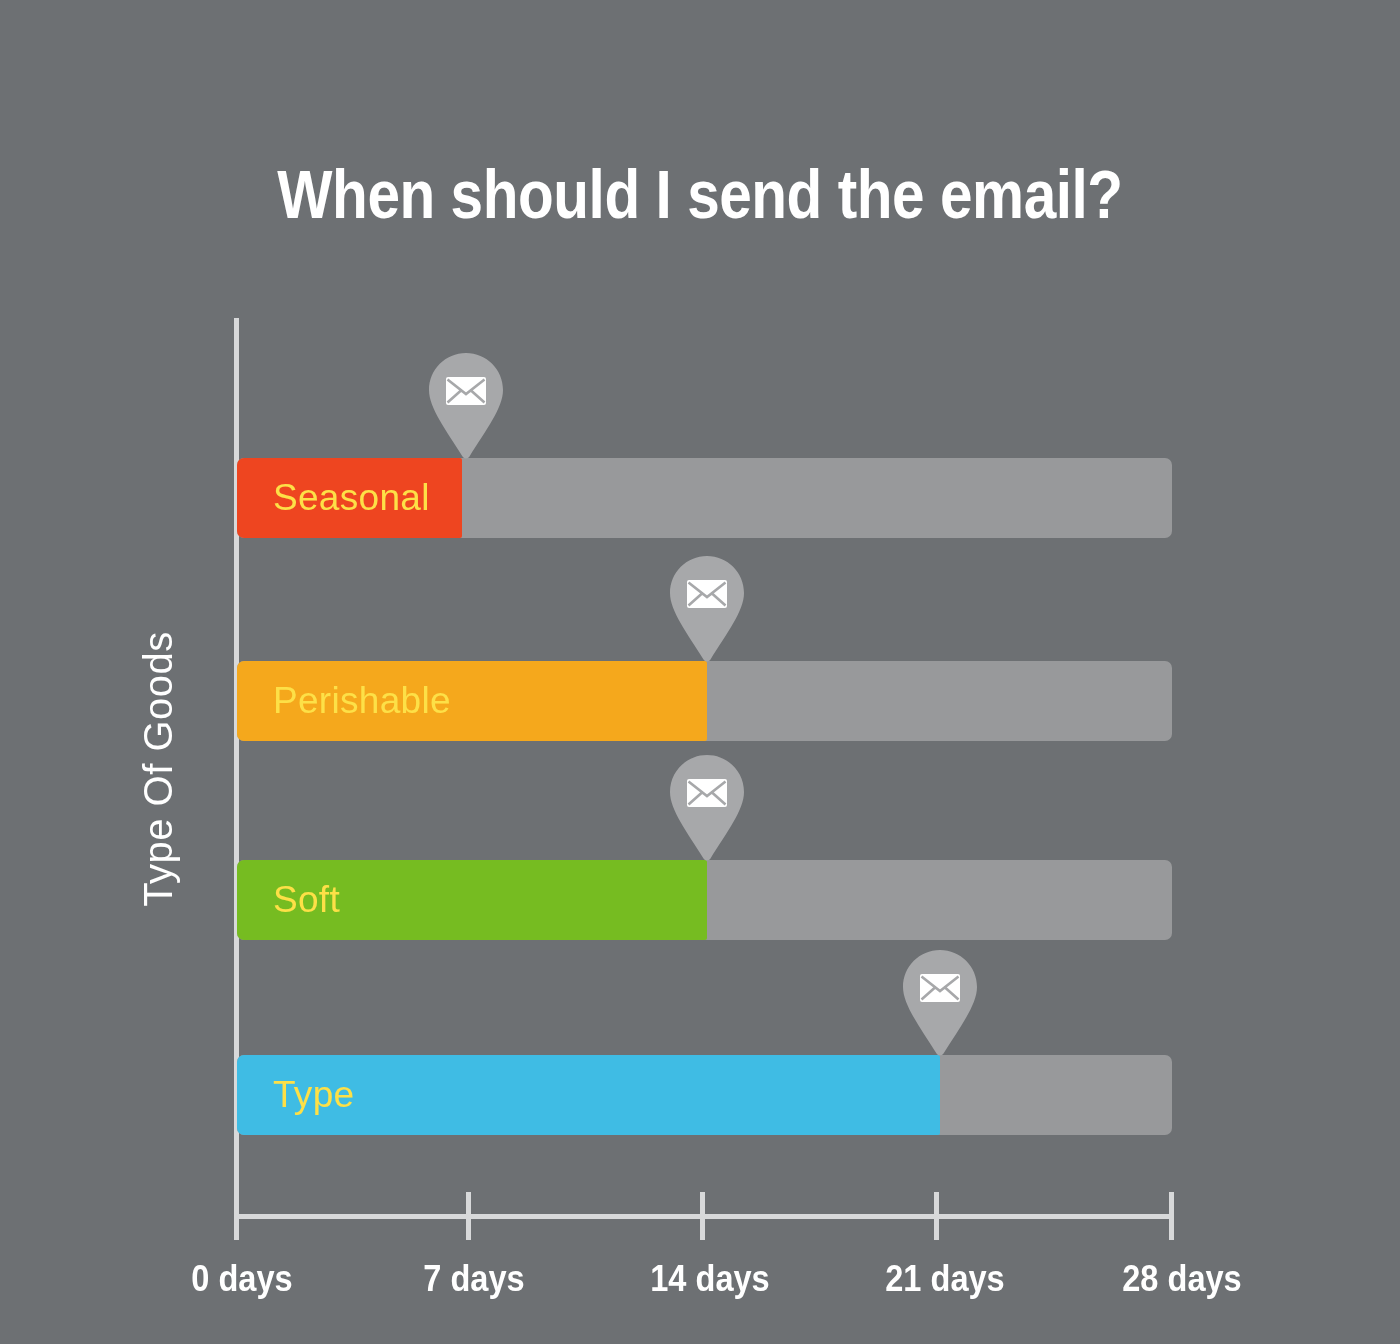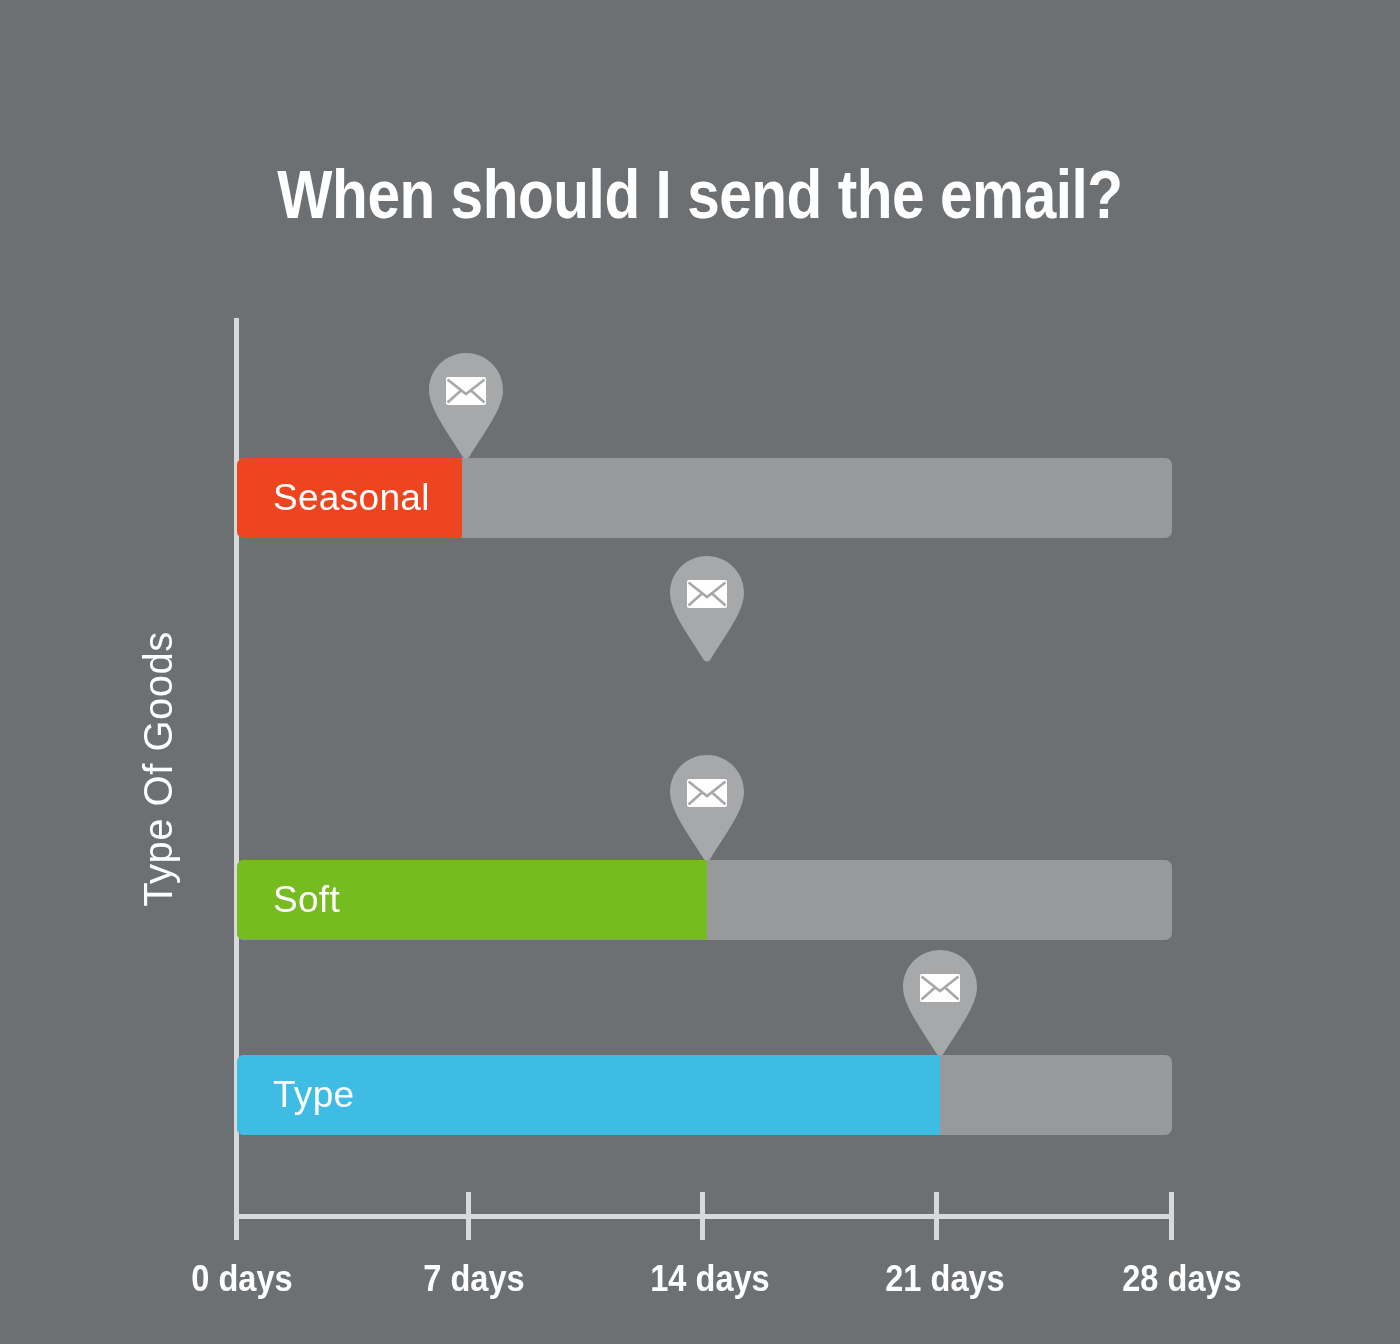--- a/index.html
+++ b/index.html
@@ -101,21 +101,21 @@
     left: 0;
     top: 0;
     height: 80px;
     border-radius: 7px 2px 2px 7px;
   }
   .bar-label {
     position: absolute;
     left: 36px;
     top: 50%;
     transform: translateY(-50%);
-    color: #ffffff;
+    color: #fde047;
     font-size: 37px;
     font-weight: 400;
     letter-spacing: 0.3px;
     white-space: nowrap;
     z-index: 3;
   }
 
   
   .pin {
     position: absolute;
@@ -165,20 +165,25 @@
     <div class="bar-label">Seasonal</div>
   </div>
   <div class="pin" style="left:424px; top:350px;">
     <svg width="84" height="112" viewBox="0 0 84 112">
       <path d="M42 3 C21.5 3 5 19.5 5 40 C5 58 22 80 38.5 106.5 C40 109 44 109 45.5 106.5 C62 80 79 58 79 40 C79 19.5 62.5 3 42 3 Z" fill="#a7a8aa"></path>
       <rect x="22" y="27" width="40" height="28" rx="2" fill="#ffffff"></rect>
       <path d="M23.5 29.5 L42 44 L60.5 29.5 M23.5 52.5 L37 40.5 M60.5 52.5 L47 40.5" stroke="#a7a8aa" stroke-width="2.6" fill="none"></path>
     </svg>
   </div>
 
+  <div class="row" style="top:661px; width:935px;">
+    <div class="track" style="width:935px;"></div>
+    <div class="fill" style="width:470px; background:#f5a81c;"></div>
+    <div class="bar-label">Perishable</div>
+  </div>
   <div class="pin" style="left:665px; top:553px;">
     <svg width="84" height="112" viewBox="0 0 84 112">
       <path d="M42 3 C21.5 3 5 19.5 5 40 C5 58 22 80 38.5 106.5 C40 109 44 109 45.5 106.5 C62 80 79 58 79 40 C79 19.5 62.5 3 42 3 Z" fill="#a7a8aa"></path>
       <rect x="22" y="27" width="40" height="28" rx="2" fill="#ffffff"></rect>
       <path d="M23.5 29.5 L42 44 L60.5 29.5 M23.5 52.5 L37 40.5 M60.5 52.5 L47 40.5" stroke="#a7a8aa" stroke-width="2.6" fill="none"></path>
     </svg>
   </div>
 
   <div class="row" style="top:860px; width:936px;padding-left:48px;">
     <div class="track" style="width:935px;"></div>

